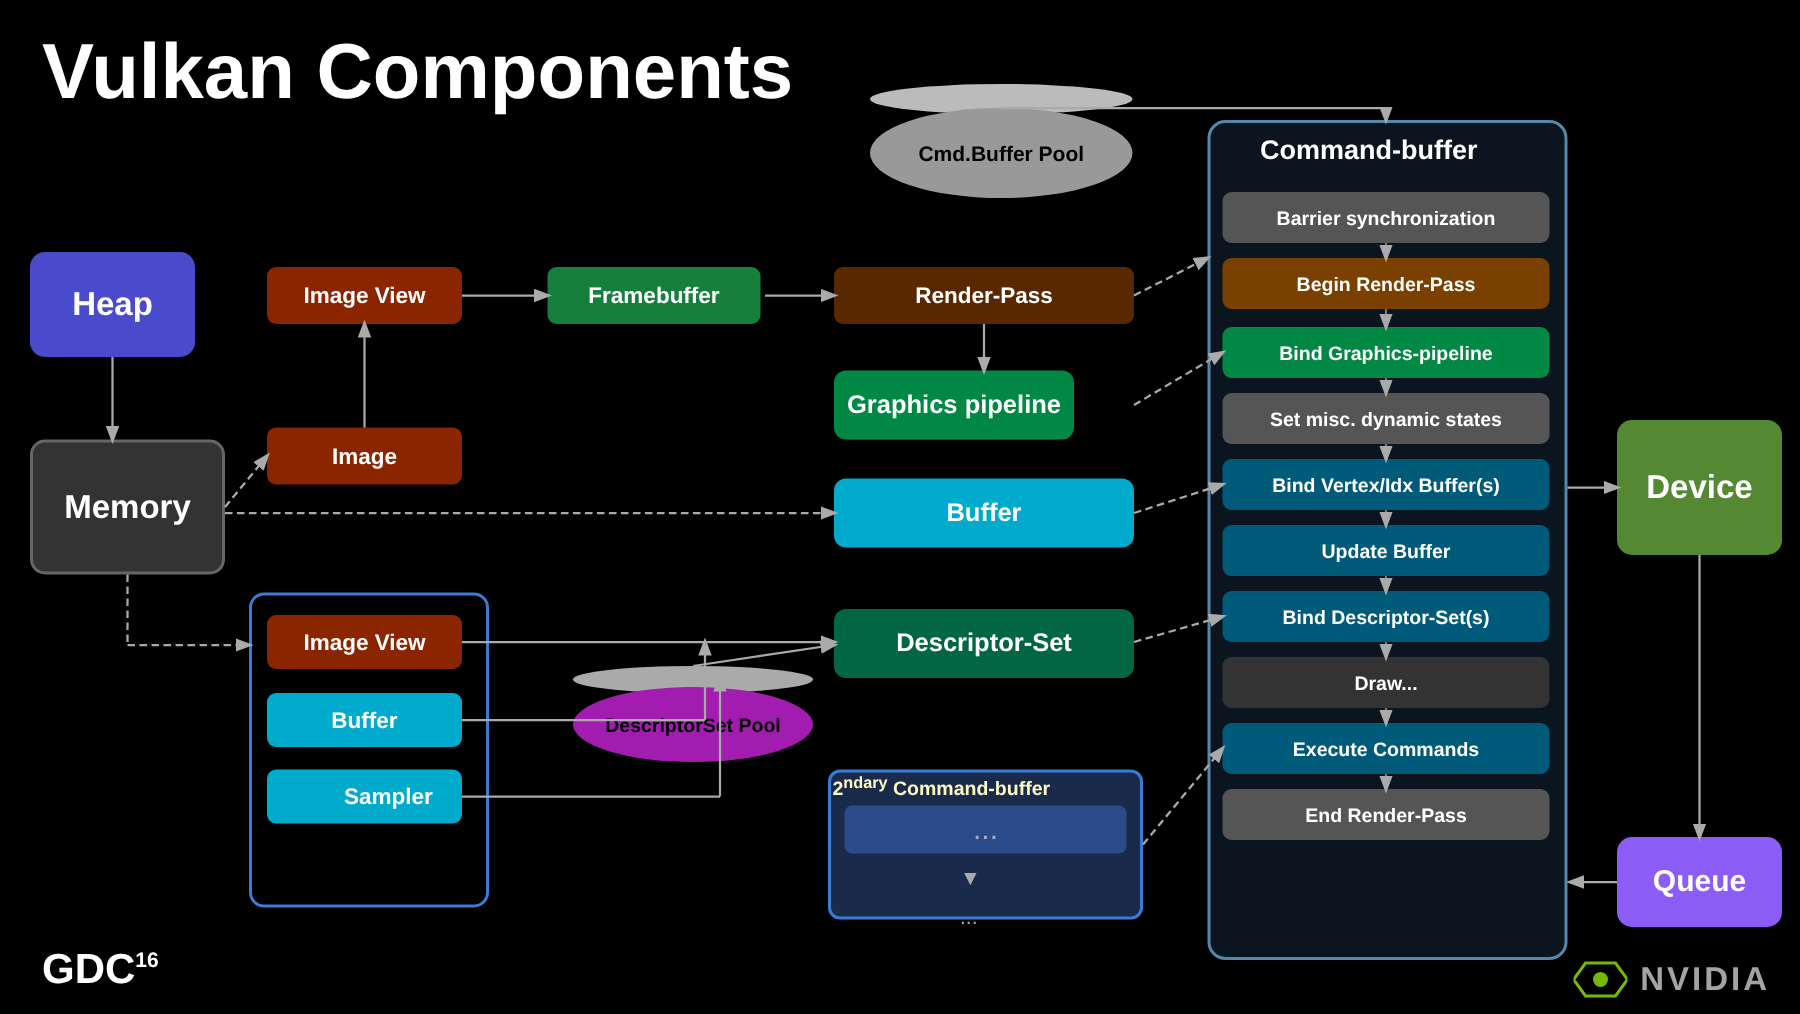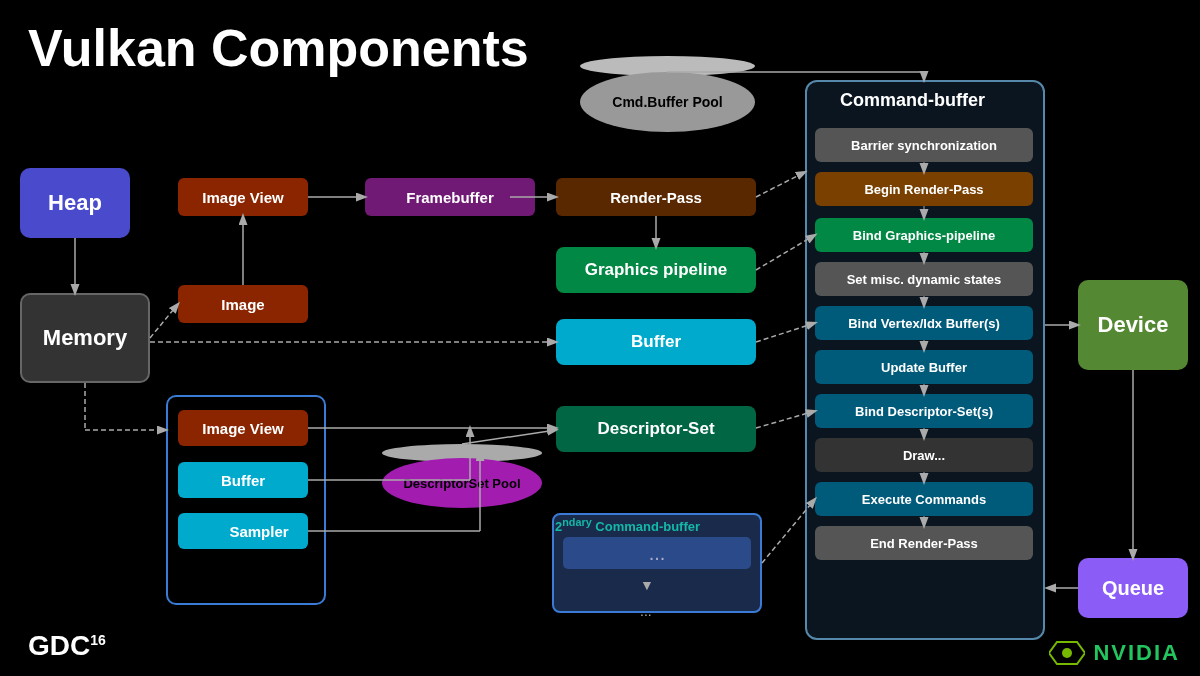--- a/index.html
+++ b/index.html
@@ -51,27 +51,27 @@
       width: 160px;
       height: 210px;
       top: 395px;
       left: 166px;
     }
     .image-view-bot { background: #8b2500; width: 130px; height: 36px; top: 410px; left: 178px; font-size: 15px; border-radius: 6px; }
     .buffer-bot { background: #00aacc; width: 130px; height: 36px; top: 462px; left: 178px; font-size: 15px; border-radius: 6px; }
     .sampler-bot { background: #00aacc; width: 130px; height: 36px; top: 513px; left: 178px; font-size: 15px; border-radius: 6px; padding-left: 32px; }
 
     
-    .framebuffer { background: #701a75; width: 170px; height: 38px; top: 178px; left: 365px; font-size: 15px; border-radius: 6px; }
+    .framebuffer { background: #15803d; width: 142px; height: 38px; top: 178px; left: 365px; font-size: 15px; border-radius: 6px; }
 
     
     .render-pass { background: #5a2800; width: 200px; height: 38px; top: 178px; left: 556px; font-size: 15px; border-radius: 6px; }
 
     
-    .graphics-pipeline { background: #008844; width: 200px; height: 46px; top: 247px; left: 556px; font-size: 17px; border-radius: 8px; }
+    .graphics-pipeline { background: #008844; width: 160px; height: 46px; top: 247px; left: 556px; font-size: 17px; border-radius: 8px; }
 
     
     .buffer-main { background: #00aacc; width: 200px; height: 46px; top: 319px; left: 556px; font-size: 17px; border-radius: 8px; }
 
     
     .descriptor-set { background: #006644; width: 200px; height: 46px; top: 406px; left: 556px; font-size: 17px; border-radius: 8px; }
 
     
     .cmd-pool {
       position: absolute;
@@ -135,21 +135,21 @@
       height: 100px;
       border: 2px solid #3a7bd5;
       border-radius: 8px;
       background: #1a2a4a;
     }
     .secondary-cmd-label {
       position: absolute;
       top: 516px;
       left: 555px;
       font-size: 13px;
-      color: #14b8a6;
+      color: #fef9c3;
       font-weight: bold;
     }
     .secondary-cmd-inner {
       position: absolute;
       top: 537px;
       left: 563px;
       width: 188px;
       height: 32px;
       background: #2a4a8a;
       border-radius: 5px;
@@ -252,21 +252,21 @@
       bottom: 10px;
       right: 20px;
       display: flex;
       align-items: center;
       gap: 8px;
     }
     .nvidia-eye {
       width: 36px; height: 26px;
     }
     .nvidia-text {
-      color: #22c55e;
+      color: #a3a3a3;
       font-size: 22px;
       font-weight: bold;
       letter-spacing: 2px;
     }
   </style>
 </head>
 <body>
 
 <div class="title">Vulkan Components</div>
 

